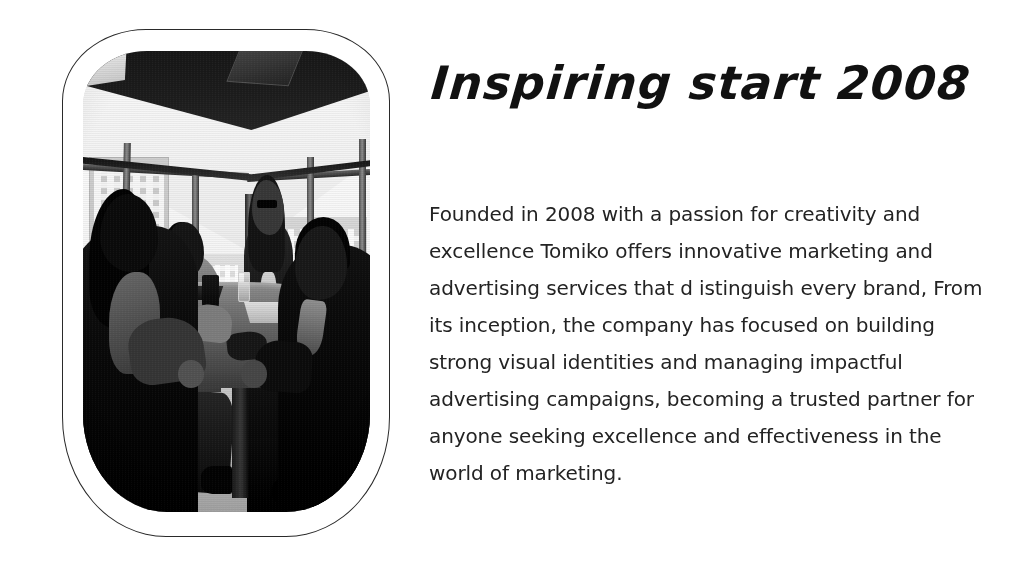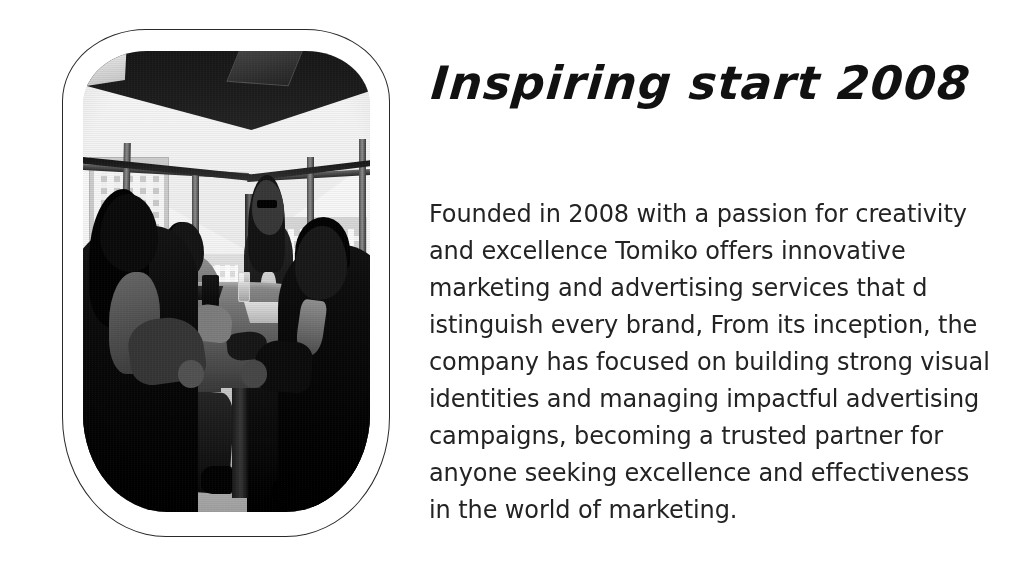--- a/index.html
+++ b/index.html
@@ -477,21 +477,21 @@
     letter-spacing: 1.2px;
     color: #111111;
     white-space: nowrap;
     transform: skewX(-5deg);
     transform-origin: left bottom;
   }
 
   .body-copy {
     margin-top: 86px;
     font-family: "DejaVu Sans", sans-serif;
-    font-size: 24px;
+    font-size: 20px;
     line-height: 37px;
     color: #232323;
     letter-spacing: -0.1px;
     max-width: 565px;
   }
   .body-copy p { margin: 0; }
 </style>
 </head>
 <body>
 

